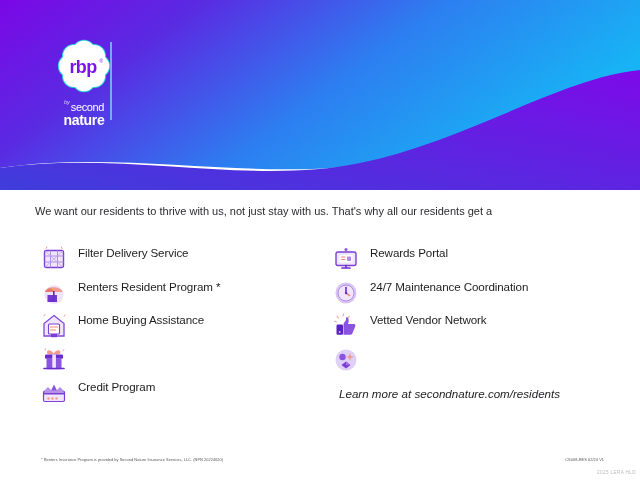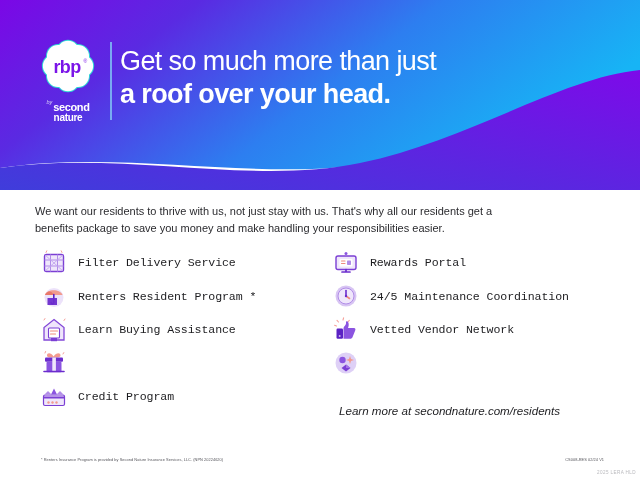--- a/index.html
+++ b/index.html
@@ -27,21 +27,21 @@
     position: absolute;
     left: 0; top: 0;
     width: 640px;
     height: 190px;
     display: block;
   }
 
   
   #logo-block {
     position: absolute;
-    left: 32px;
+    left: 48px;
     top: 36px;
     width: 72px;
     height: 84px;
   }
   #logo-mark {
     position: relative;
     width: 60px;
     height: 60px;
     margin: 0 auto;
   }
@@ -58,27 +58,27 @@
     font-style: italic;
     vertical-align: top;
     margin-right: 1px;
     position: relative;
     top: 2px;
   }
   .tag-word {
     display: inline-block;
     color: #ffffff;
     font-size: 11px;
-    font-weight: bold;
+    font-weight: normal;
     letter-spacing: -0.4px;
   }
   .tag-line2 {
     display: block;
     color: #ffffff;
-    font-size: 10px;
+    font-size: 14px;
     font-weight: bold;
     letter-spacing: -0.3px;
     margin-top: -1px;
   }
 
   
   #logo-divider {
     position: absolute;
     left: 110px;
     top: 42px;
@@ -133,41 +133,40 @@
   }
   .col {
     position: absolute;
     top: 0;
   }
   #col-left  { left: 41px;  width: 290px; }
   #col-right { left: 333px; width: 300px; }
 
   .benefit {
     display: flex;
-    align-items: center;
+    align-items: flex-start;
     height: 33.5px;
-    font-family: Liberation Mono, monospace;
   }
   .benefit .bicon {
     width: 26px;
     height: 26px;
     flex: 0 0 26px;
     margin-right: 11px;
     position: relative;
   }
   .benefit .bicon svg { display:block; }
   .benefit .blabel {
     font-size: 11.6px;
     color: #1d1d20;
     letter-spacing: -0.1px;
     white-space: nowrap;
   }
 
   #learn-more {
-    margin-top: 24px;
+    margin-top: 7px;
     margin-left: 6px;
     font-size: 11.6px;
     font-style: italic;
     color: #1d1d20;
     white-space: nowrap;
   }
 
   
   #footnote {
     position: absolute;
@@ -241,29 +240,24 @@
       </svg>
     </div>
     <div id="logo-tagline">
       <span class="tag-by">by</span><span class="tag-word">second</span>
       <span class="tag-line2">nature</span>
     </div>
   </div>
 
   <div id="logo-divider"></div>
 
-  <div id="headline">
-    <span class="hl1">Get so much more than just</span>
-    <span class="hl2">a roof over your head.</span>
-  </div>
 </div>
 
 <div id="intro">
   <span>We want our residents to thrive with us, not just stay with us. That's why all our residents get a</span>
-  <span>benefits package to save you money and make handling your responsibilities easier.</span>
 </div>
 
 <div id="benefits">
 
   <div class="col" id="col-left">
 
     <div class="benefit">
       <span class="bicon">
         <svg width="26" height="26" viewBox="0 0 26 26">
           <rect x="3.5" y="4.5" width="19" height="17" rx="2" fill="#efe6fb" stroke="#7b3fd4" stroke-width="1.4"></rect>
@@ -291,21 +285,21 @@
     <div class="benefit">
       <span class="bicon">
         <svg width="26" height="26" viewBox="0 0 26 26">
           <path d="M13 2.5 L23 10.5 V23 H3 V10.5 Z" fill="#efe6fb" stroke="#8348d8" stroke-width="1.3"></path>
           <rect x="7.5" y="11" width="11" height="10" rx="1" fill="#ffffff" stroke="#7b3fd4" stroke-width="1.1"></rect>
           <path d="M9.5 14 H16.5 M9.5 17 H14.5" stroke="#f08a7d" stroke-width="1.2" stroke-linecap="round"></path>
           <rect x="10" y="21" width="6" height="3.2" fill="#7b3fd4"></rect>
           <path d="M3 3 L4 1.5 M23 3.5 L24 2" stroke="#f6a09a" stroke-width="1" stroke-linecap="round"></path>
         </svg>
       </span>
-      <span class="blabel">Learn Buying Assistance</span>
+      <span class="blabel">Home Buying Assistance</span>
     </div>
 
     <div class="benefit">
       <span class="bicon">
         <svg width="26" height="26" viewBox="0 0 26 26">
           <path d="M6 5.5 C6 2.5 10 2.5 12.6 6.5 C15.2 2.5 19.5 2.5 19.5 5.5 C19.5 7.5 16 7.5 12.6 7.5 C9.2 7.5 6 7.5 6 5.5 Z" fill="#f29a8e"></path>
           <rect x="4" y="7.5" width="18" height="4.2" rx="1" fill="#6b2ccd"></rect>
           <rect x="5.5" y="11.7" width="15" height="10.5" rx="1" fill="#8b54e0"></rect>
           <rect x="11.3" y="7.5" width="3.6" height="14.7" fill="#efe6fb"></rect>
           <path d="M3 21.5 H23" stroke="#6b2ccd" stroke-width="1.6" stroke-linecap="round"></path>
@@ -351,21 +345,21 @@
     <div class="benefit">
       <span class="bicon">
         <svg width="26" height="26" viewBox="0 0 26 26">
           <circle cx="13" cy="13" r="10.5" fill="#d8c5f3"></circle>
           <circle cx="13" cy="13" r="8" fill="#efe6fb" stroke="#b18ce8" stroke-width="1"></circle>
           <path d="M13 13 L13 7.5" stroke="#6b2ccd" stroke-width="1.6" stroke-linecap="round"></path>
           <path d="M13 13 L16.5 15.5" stroke="#f08a7d" stroke-width="1.6" stroke-linecap="round"></path>
           <circle cx="13" cy="13" r="1.2" fill="#6b2ccd"></circle>
         </svg>
       </span>
-      <span class="blabel">24/5 Maintenance Coordination</span>
+      <span class="blabel">24/7 Maintenance Coordination</span>
     </div>
 
     <div class="benefit">
       <span class="bicon">
         <svg width="26" height="26" viewBox="0 0 26 26">
           <path d="M10 3 L10.6 0.8 M5.5 5 L4 3.3 M14.8 5 L16.3 3.3 M3.5 9 L1.6 8.3" stroke="#f6a09a" stroke-width="1.1" stroke-linecap="round"></path>
           <path d="M10.5 11.5 C10.5 9 13.5 8.5 13 5.5 C12.8 4.2 14.5 3.8 15.2 5.2 C16.2 7.2 15.6 9.6 15 11 L21 11 C22.3 11 22.8 12.3 22.2 13.4 L19.6 20 C19.2 21.2 18.3 21.8 17.2 21.8 L10.5 21.8 Z" fill="#8b54e0"></path>
           <rect x="3.5" y="11.5" width="6.5" height="10.3" rx="1.2" fill="#5b22c4"></rect>
           <circle cx="6.7" cy="19" r="1" fill="#cdb6f0"></circle>
         </svg>

